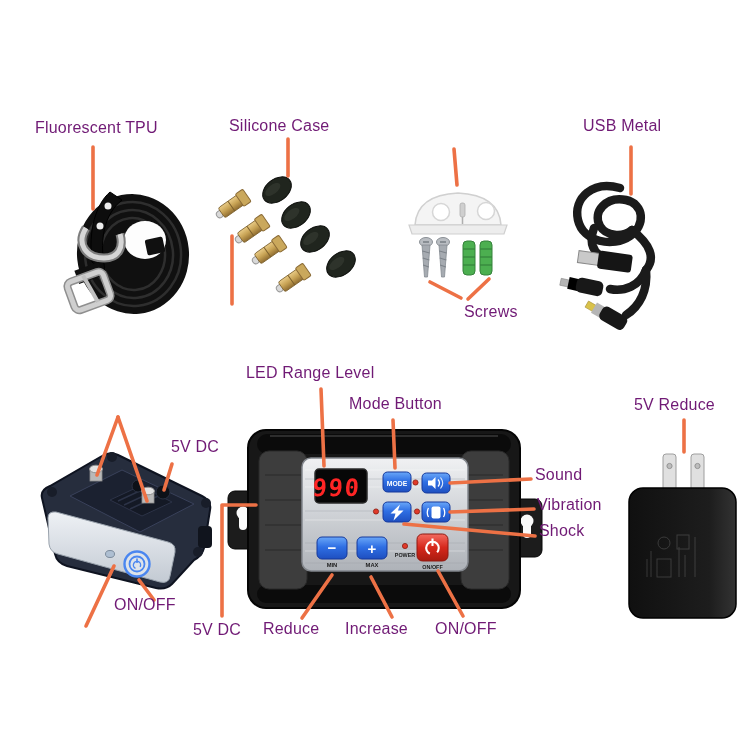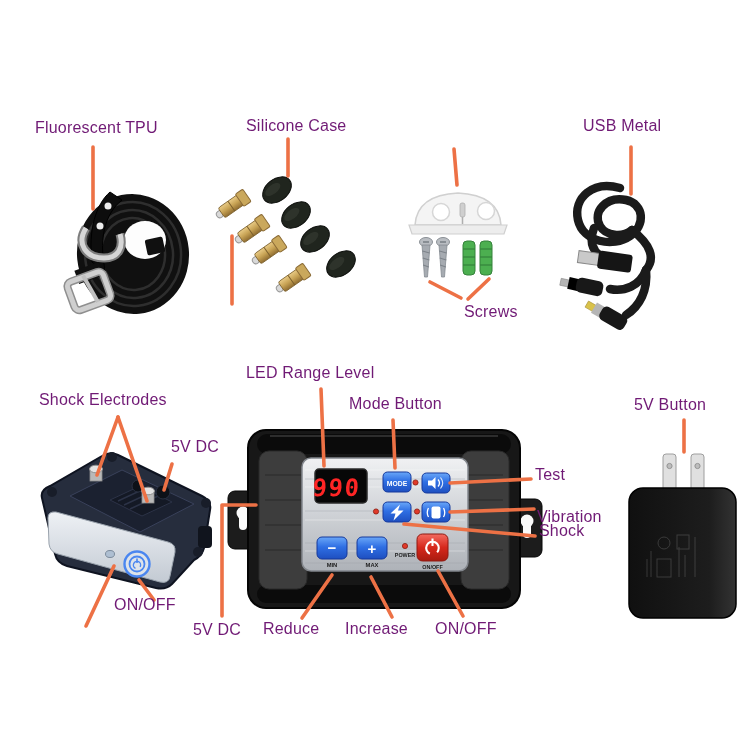--- a/index.html
+++ b/index.html
@@ -16,30 +16,29 @@
   #leader-lines path{stroke:#ED7145;stroke-width:3.6;fill:none;stroke-linecap:round;stroke-linejoin:round;}
   svg text{font-family:"Liberation Sans",sans-serif;}
   text.seg{font-family:"DejaVu Sans Mono",monospace;}
 </style>
 </head>
 <body>
 
 <div id="canvas">
 
   <div class="callout" style="left:35px;top:119px">Fluorescent TPU</div>
-  <div class="callout" style="left:246px;top:117px">Silicone Case</div>
+  <div class="callout" style="left:229px;top:117px">Silicone Case</div>
   <div class="callout" style="left:583px;top:117px">USB Metal</div>
   <div class="callout" style="left:464px;top:303px">Screws</div>
   <div class="callout" style="left:246px;top:364px">LED Range Level</div>
   <div class="callout" style="left:349px;top:395px">Mode Button</div>
-  <div class="callout" style="left:39px;top:391px">Shock Electrodes</div>
   <div class="callout" style="left:171px;top:438px">5V DC</div>
-  <div class="callout" style="left:634px;top:396px">5V Button</div>
-  <div class="callout" style="left:535px;top:466px">Test</div>
-  <div class="callout" style="left:537px;top:508px">Vibration</div>
+  <div class="callout" style="left:634px;top:396px">5V Reduce</div>
+  <div class="callout" style="left:535px;top:466px">Sound</div>
+  <div class="callout" style="left:537px;top:496px">Vibration</div>
   <div class="callout" style="left:539px;top:522px">Shock</div>
   <div class="callout" style="left:114px;top:596px">ON/OFF</div>
   <div class="callout" style="left:193px;top:621px">5V DC</div>
   <div class="callout" style="left:263px;top:620px">Reduce</div>
   <div class="callout" style="left:345px;top:620px">Increase</div>
   <div class="callout" style="left:435px;top:620px">ON/OFF</div>
 
   <svg id="leader-lines" width="750" height="750">
     <path d="M93,147 L93,209"></path>
     <path d="M288,139 L288,176"></path>

